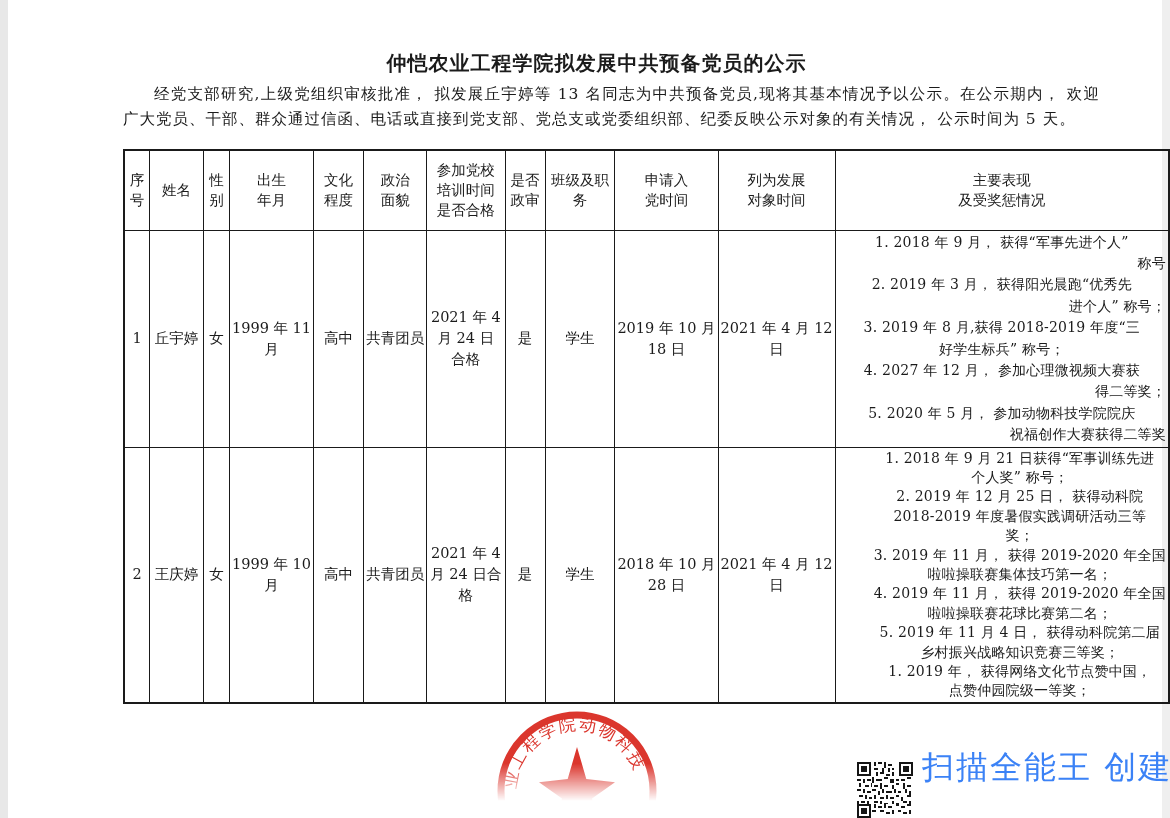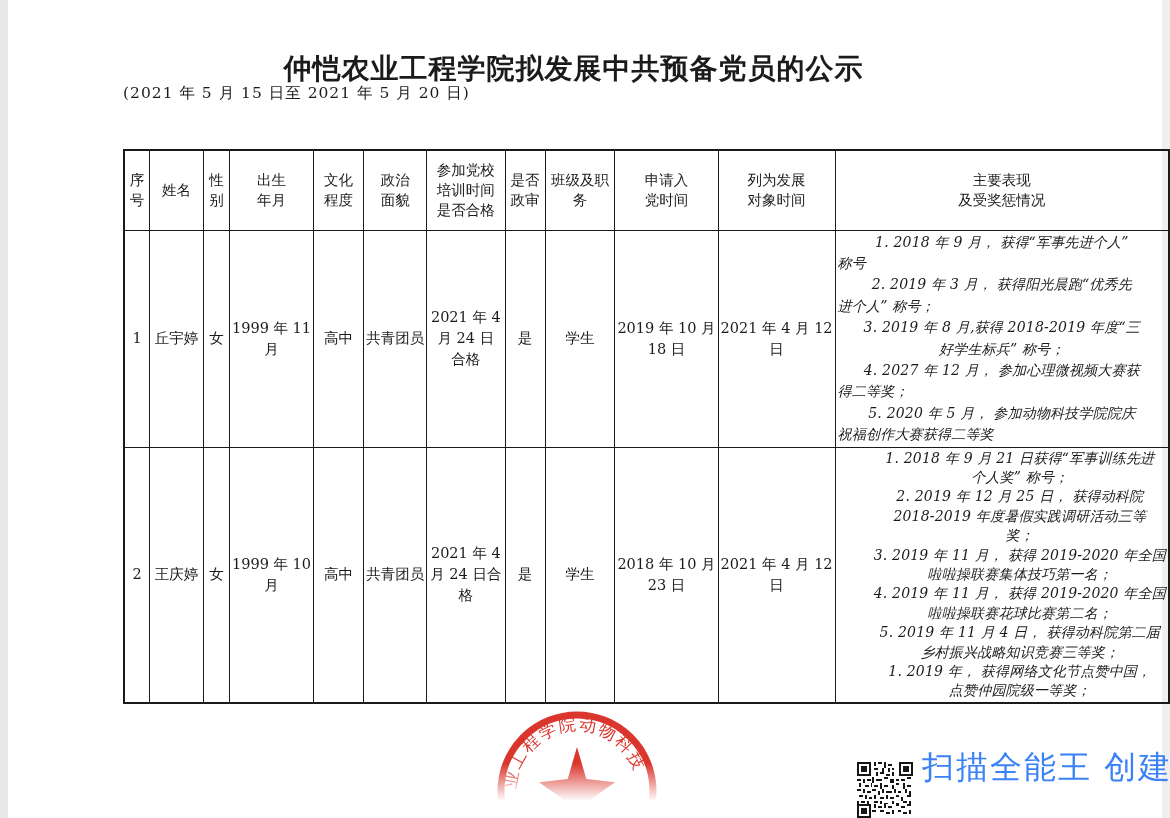--- a/index.html
+++ b/index.html
@@ -7,22 +7,22 @@
     width:1170px;height:818px;position:relative;overflow:hidden;
     background:#ffffff;
     font-family:"DejaVu Serif","Liberation Serif",serif;
     color:#1b1b1b;
   }
   .edge-strip{position:absolute;top:0;bottom:0;width:8px;}
   .edge-left{left:0;background:#e8e8e8;}
   .edge-right{right:0;background:#efefef;}
 
   .doc-title{
-    position:absolute;left:116px;top:50px;width:975px;
-    text-align:center;font-size:28px;font-weight:bold;letter-spacing:1px;
+    position:absolute;left:139px;top:50px;width:975px;
+    text-align:center;font-size:20px;font-weight:bold;letter-spacing:1px;
     transform:translateX(-30px);
   }
   .intro-block{position:absolute;left:123px;top:82px;width:977px;}
   .intro-text{
     font-size:15.5px;line-height:24.5px;letter-spacing:1px;
     text-indent:2em;text-align:justify;text-justify:inter-character;margin:0;
   }
   .intro-date{font-size:15.5px;line-height:22px;letter-spacing:1px;margin:0;}
 
   table.notice{
@@ -34,25 +34,25 @@
     border:1.5px solid #1a1a1a;
     font-weight:normal;font-size:14.5px;
     text-align:center;vertical-align:middle;
     padding:1px 2px;overflow:hidden;
   }
   tr.hdr{height:80px;}
   tr.r1{height:215px;}
   tr.r2{height:254px;}
   .cl{white-space:nowrap;line-height:21px;}   
   th .cl{line-height:20px;}
-  td.perf{text-align:left;padding:2px 3px 2px 5px;font-style:italic;}
+  td.perf{text-align:left;padding:2px 3px 2px 5px;}
   .perf-line{white-space:nowrap;font-size:14px;letter-spacing:0.2px;}
   tr.r1 .perf-line{line-height:21.4px;}
   tr.r2 .perf-line{line-height:19.4px;margin-left:36px;}
-  .perf-line.center{text-align:left;}
+  .perf-line.center{text-align:right;}
 
   .stamp{
     position:absolute;left:492px;top:699px;width:170px;height:170px;
     opacity:0.92;
     -webkit-mask-image:linear-gradient(180deg,#000 0%,#000 38%,rgba(0,0,0,.45) 50%,transparent 60%);
     mask-image:linear-gradient(180deg,#000 0%,#000 38%,rgba(0,0,0,.45) 50%,transparent 60%);
   }
   .qr{position:absolute;left:857px;top:762px;width:56px;height:56px;}
   .qr-label{
     position:absolute;left:922px;top:746px;
@@ -61,21 +61,21 @@
 </style>
 </head>
 <body>
 
 <div class="edge-strip edge-left"></div>
 <div class="edge-strip edge-right"></div>
 
 <div class="doc-title">仲恺农业工程学院拟发展中共预备党员的公示</div>
 
 <div class="intro-block">
-  <p class="intro-date">(2021 年 5 月 15 日至 2021 年 5 月 20 日)</p>
+  <p class="intro-text">经党支部研究,上级党组织审核批准， 拟发展丘宇婷等 13 名同志为中共预备党员,现将其基本情况予以公示。在公示期内， 欢迎广大党员、干部、群众通过信函、电话或直接到党支部、党总支或党委组织部、纪委反映公示对象的有关情况， 公示时间为 5 天。</p>
 </div>
 
 <table class="notice">
   <colgroup>
     <col style="width:32px">
       <col style="width:60px">
       <col style="width:34px">
       <col style="width:66px">
     <col style="width:69px">
       <col style="width:59px">
@@ -217,21 +217,21 @@
           <div class="cl">格</div>
         </td>
     <td>
           <div class="cl">是</div>
         </td>
     <td>
           <div class="cl">学生</div>
         </td>
     <td>
           <div class="cl">2018 年 10 月</div>
-          <div class="cl">23 日</div>
+          <div class="cl">28 日</div>
         </td>
     <td>
           <div class="cl">2021 年 4 月 12</div>
           <div class="cl">日</div>
         </td>
     <td class="perf">
       <div class="perf-line">1. 2018 年 9 月 21 日获得“军事训练先进</div>
       <div class="perf-line">个人奖” 称号；</div>
       <div class="perf-line">2. 2019 年 12 月 25 日， 获得动科院</div>
       <div class="perf-line">2018-2019 年度暑假实践调研活动三等</div>

